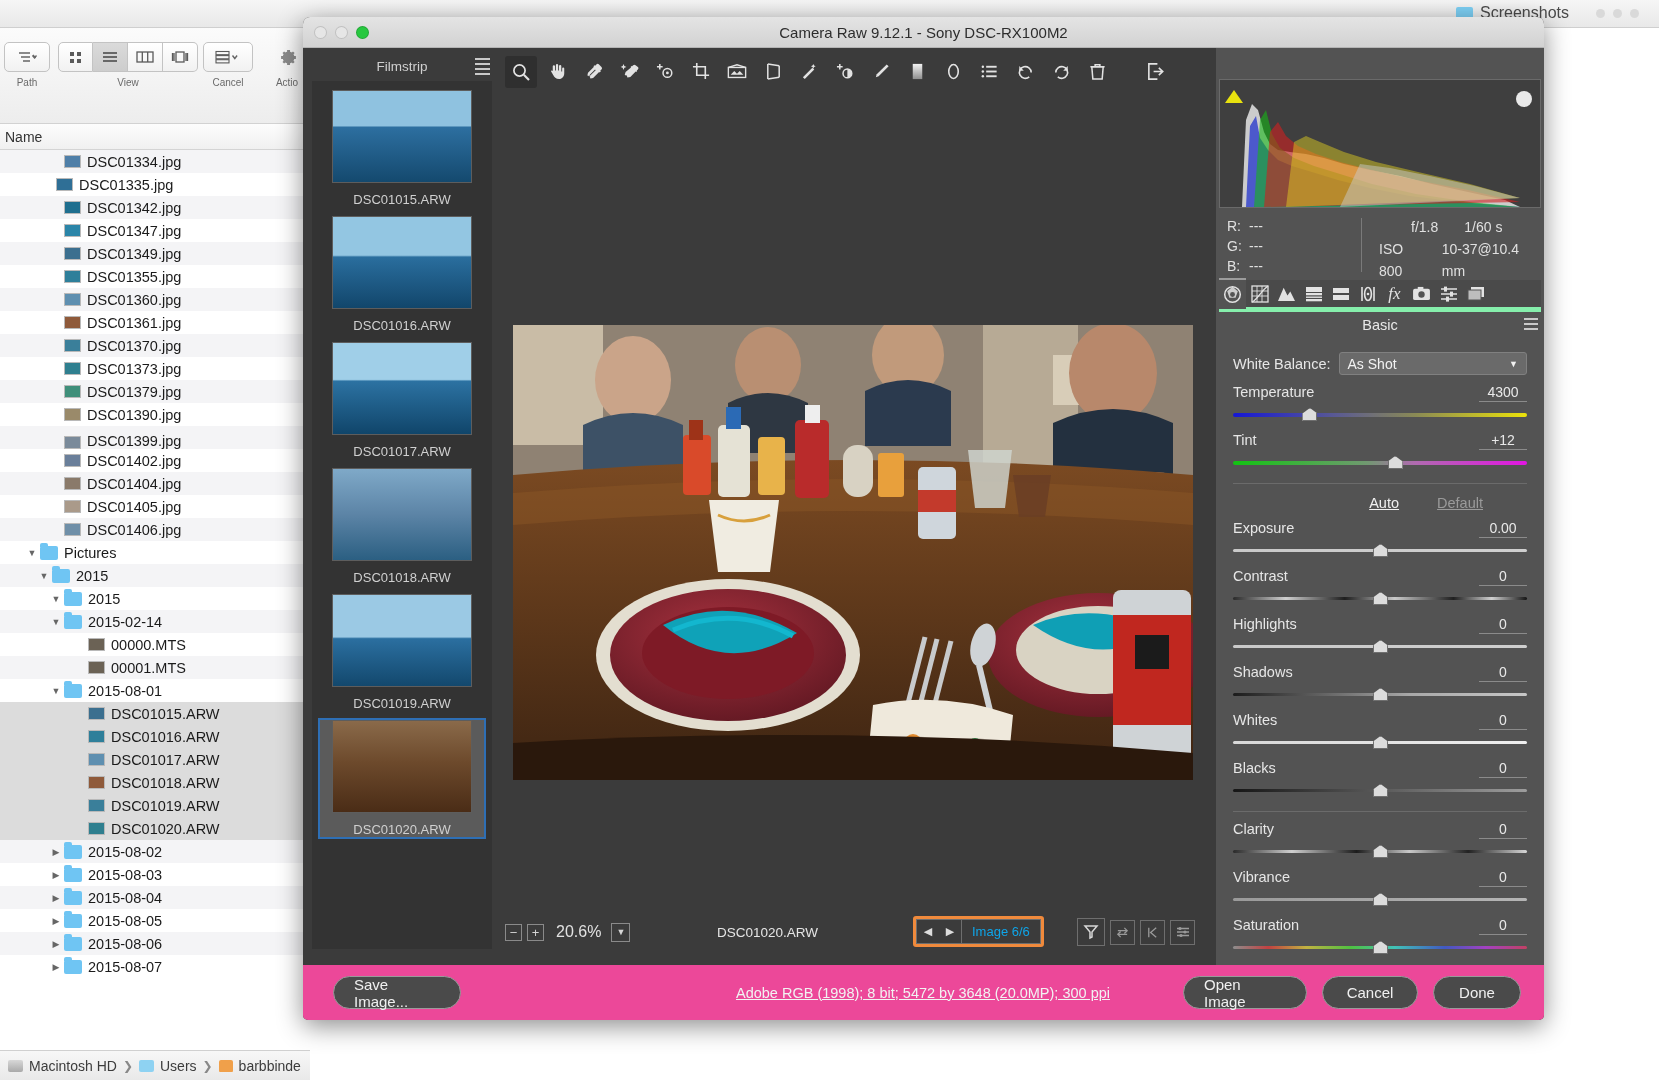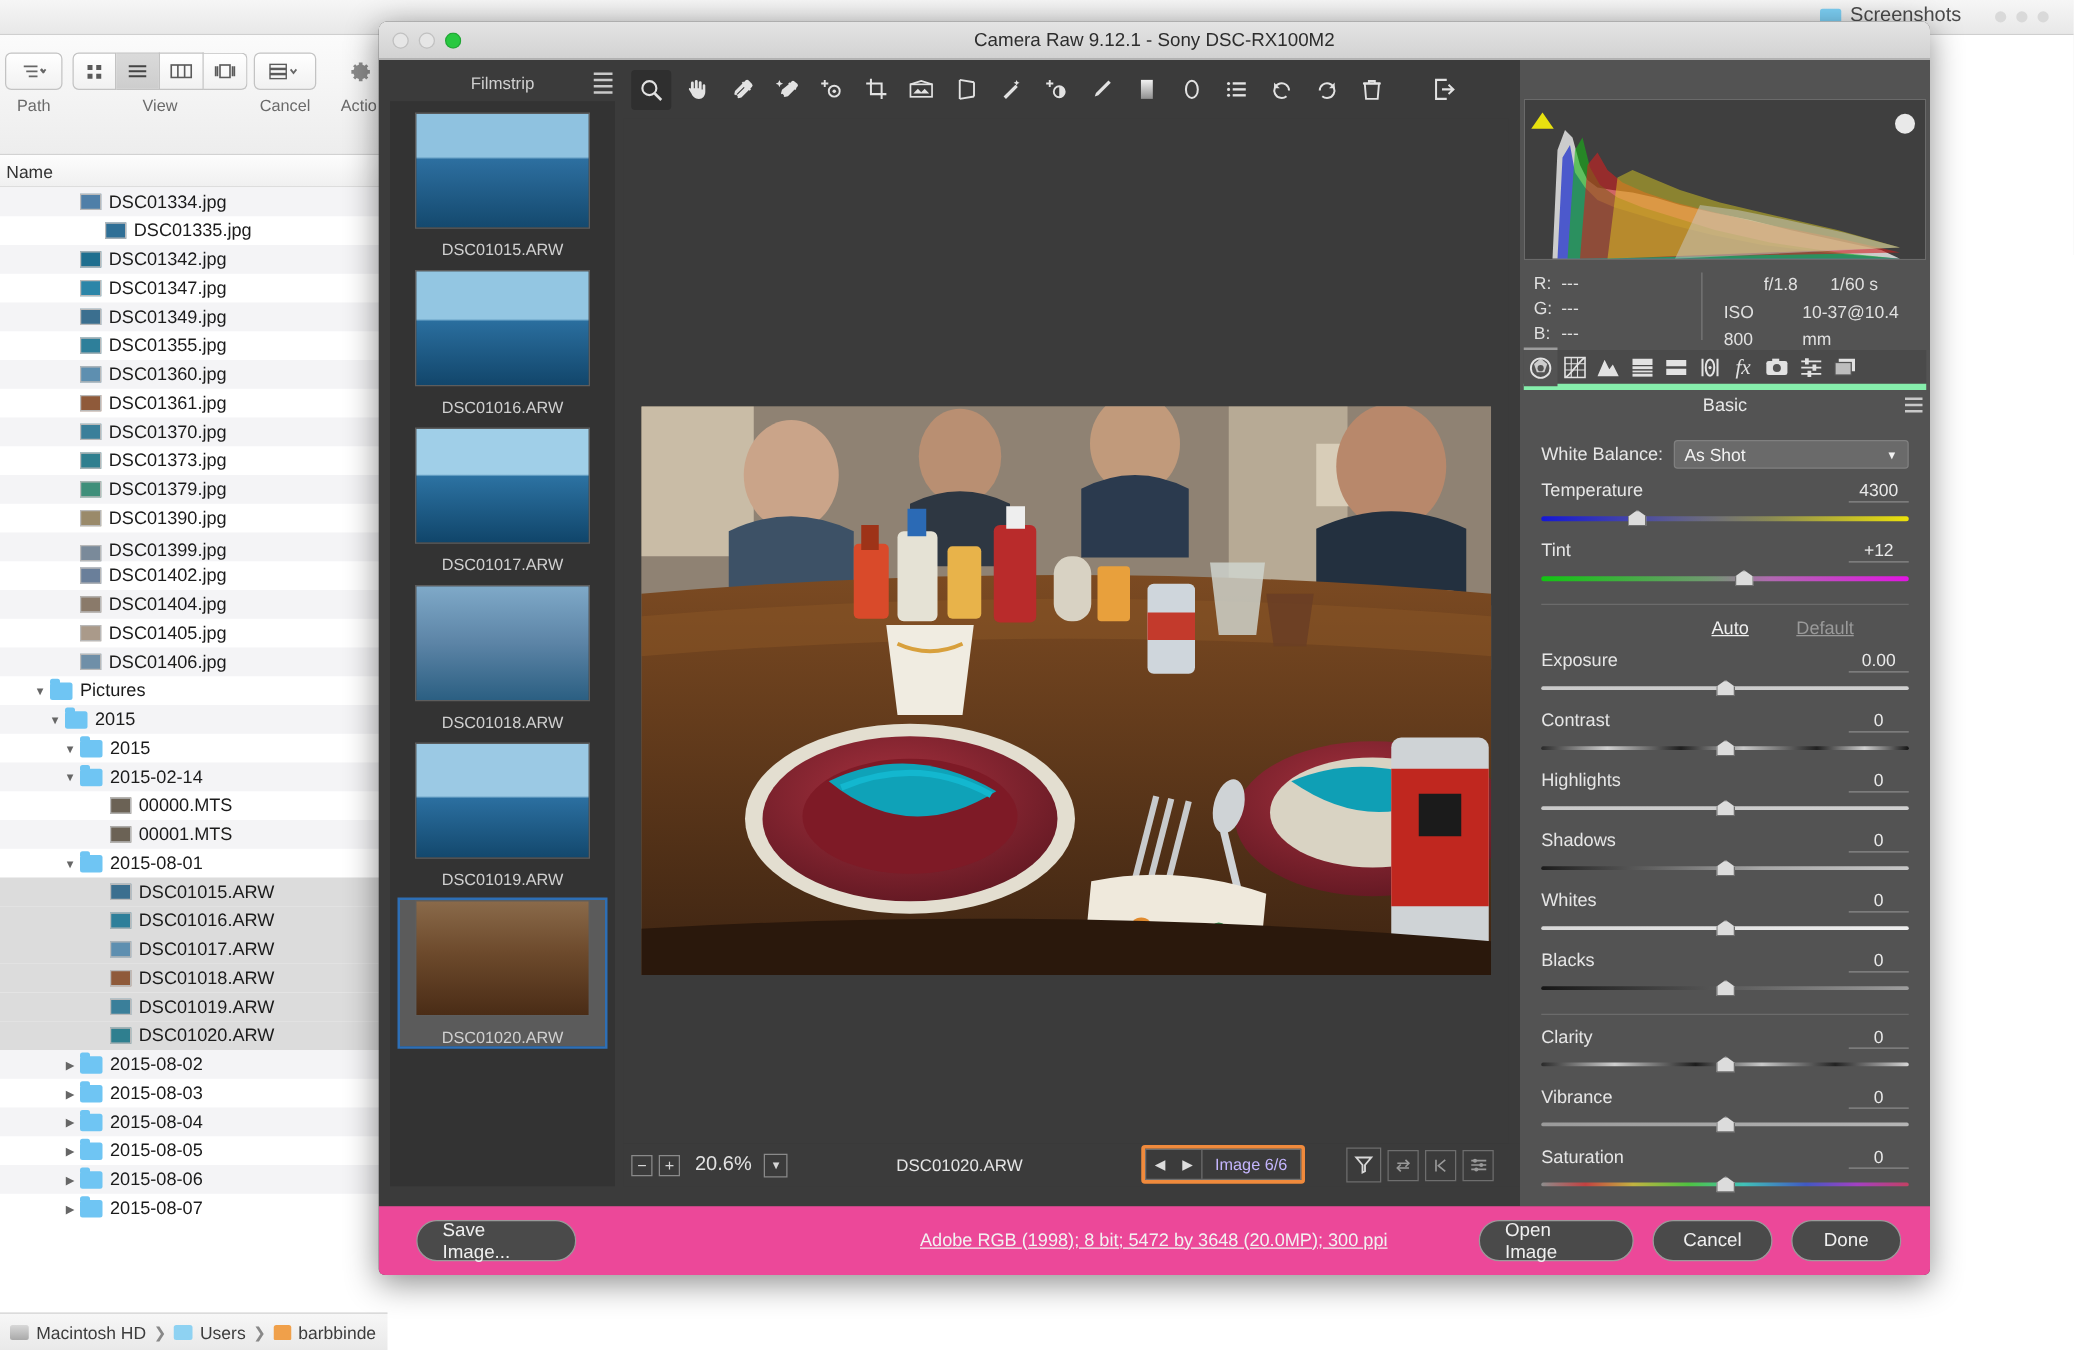--- a/index.html
+++ b/index.html
@@ -32,21 +32,21 @@
     background: linear-gradient(#fbfbfb, #ededed);
     border-bottom: 1px solid #d2d2d2;
   }
   .tb-group { position: absolute; top: 14px; display: flex; flex-direction: column; align-items: center; }
   .tb-btn {
     height: 30px; border: 1px solid #c3c3c3; border-radius: 5px;
     background: linear-gradient(#ffffff,#f1f1f1);
     display: flex; align-items: center; justify-content: center;
     color: #5a5a5a;
   }
-  .tb-cap { font-size: 13px; color: #6a6a6a; margin-top: 5px; }
+  .tb-cap { font-size: 10px; color: #6a6a6a; margin-top: 5px; }
   .seg { display: flex; }
   .seg > div {
     width: 35px; height: 30px; border: 1px solid #c3c3c3; border-left: none;
     background: linear-gradient(#ffffff,#f1f1f1);
     display: flex; align-items: center; justify-content: center; color: #5a5a5a;
   }
   .seg > div:first-child { border-left: 1px solid #c3c3c3; border-radius: 5px 0 0 5px; }
   .seg > div:last-child { border-radius: 0 5px 5px 0; }
   .seg > div.on { background: linear-gradient(#dadada,#cdcdcd); }
 
@@ -163,21 +163,21 @@
   .zoom-val { color: #e2e2e2; font-size: 16px; margin-left: 12px; }
   .zoom-caret { width: 19px; height: 19px; border: 1px solid #8a8a8a; color: #d6d6d6; margin-left: 10px;
     display:flex; align-items:center; justify-content:center; font-size: 9px; }
   .sb-file { position: absolute; left: 218px; color: #e5e5e5; font-size: 13.5px; }
   .nav-box {
     position: absolute; left: 414px; top: 1px; height: 31px; border: 3px solid #f08a3c;
     border-radius: 3px; display: flex; align-items: center; background: #3b3b3b;
   }
   .nav-inner { display:flex; align-items:center; border:1px solid #6e6e6e; height: 25px; }
   .nav-arrow { width: 22px; color: #ddd; font-size: 11px; text-align: center; }
-  .nav-label { border-left: 1px solid #6e6e6e; padding: 0 10px; color: #c4b5fd; font-size: 13px; line-height: 23px; }
+  .nav-label { border-left: 1px solid #6e6e6e; padding: 0 10px; color: #0ea5e9; font-size: 13px; line-height: 23px; }
   .sb-right { position: absolute; left: 578px; display: flex; align-items: center; gap: 5px; }
   .sbbtn { width: 25px; height: 25px; border: 1px solid #6e6e6e; color: #d8d8d8;
     display:flex; align-items:center; justify-content:center; font-size: 13px; }
 
   
   #rpanel { position: absolute; left: 913px; top: 0; width: 328px; height: 917px; background: #535353; }
   .hist-wrap { position: absolute; left: 3px; top: 31px; width: 322px; height: 129px; background: #3f3f3f; border: 1px solid #6a6a6a; }
   #hist { position: absolute; inset: 0; }
   .clip-l { position: absolute; left: 5px; top: 10px; width: 0; height: 0;
     border-left: 9px solid transparent; border-right: 9px solid transparent; border-bottom: 13px solid #e8e20f; }
@@ -349,21 +349,21 @@
     <div class="col-header">
       <span>Name</span>
     </div>
 
     <div id="file-list">
         <div class="frow alt" style="padding-left: 48px;">
           <span class="disc"></span>
           <span class="fthumb" style="background: rgb(79, 127, 168);"></span>
           <span>DSC01334.jpg</span>
         </div>
-        <div class="frow" style="padding-left: 68px;">
+        <div class="frow" style="padding-left: 40px;">
           <span class="disc"></span>
           <span class="fthumb" style="background: rgb(47, 111, 150);"></span>
           <span>DSC01335.jpg</span>
         </div>
         <div class="frow alt" style="padding-left: 48px;">
           <span class="disc"></span>
           <span class="fthumb" style="background: rgb(31, 111, 143);"></span>
           <span>DSC01342.jpg</span>
         </div>
         <div class="frow" style="padding-left: 48px;">

